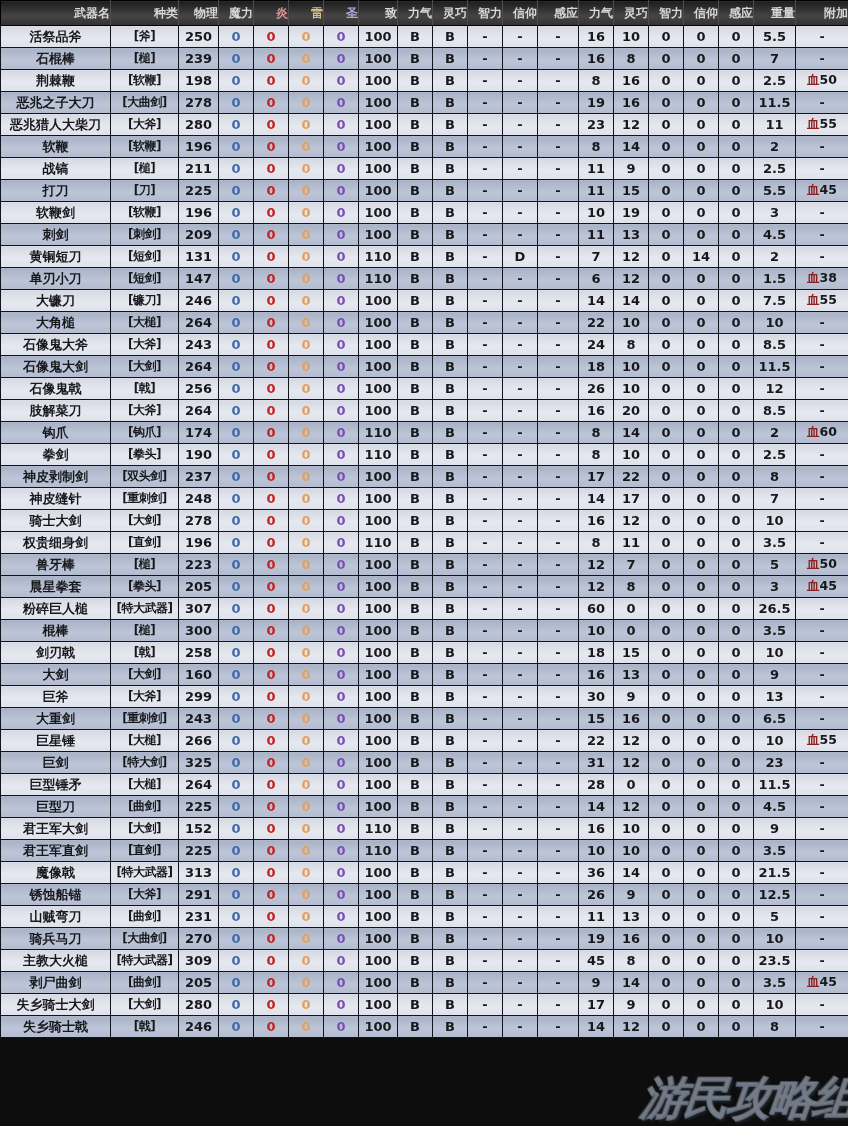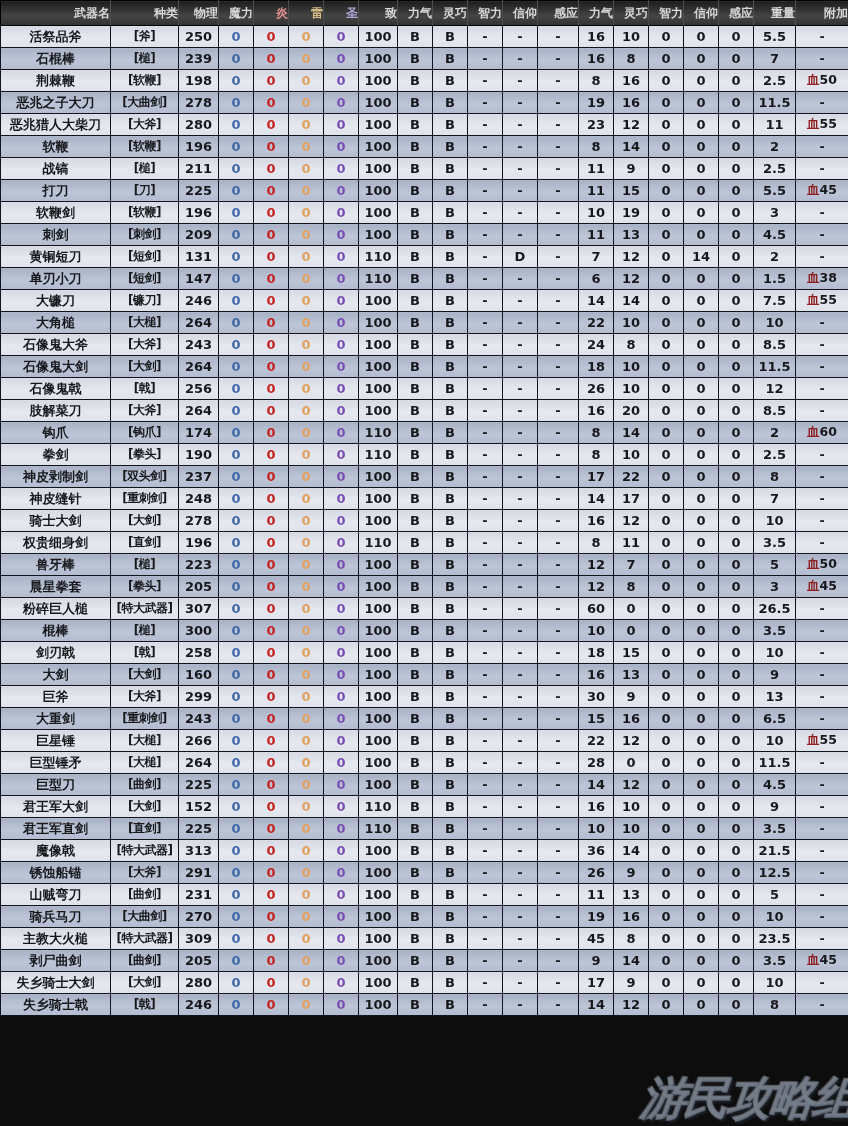--- a/index.html
+++ b/index.html
@@ -805,20 +805,42 @@
           <td class="col-scale">-</td>
           <td class="col-scale">-</td>
           <td class="col-req">22</td>
           <td class="col-req">12</td>
           <td class="col-req">0</td>
           <td class="col-req">0</td>
           <td class="col-req">0</td>
           <td class="col-num">10</td>
           <td class="col-extra"><span class="st-blood">血</span>55</td>
         </tr>
+        <tr class="r1">
+          <td class="col-name">巨剑</td>
+          <td class="col-cat">[特大剑]</td>
+          <td class="col-num">325</td>
+          <td class="col-magic">0</td>
+          <td class="col-fire">0</td>
+          <td class="col-lightning">0</td>
+          <td class="col-holy">0</td>
+          <td class="col-num">100</td>
+          <td class="col-scale">B</td>
+          <td class="col-scale">B</td>
+          <td class="col-scale">-</td>
+          <td class="col-scale">-</td>
+          <td class="col-scale">-</td>
+          <td class="col-req">31</td>
+          <td class="col-req">12</td>
+          <td class="col-req">0</td>
+          <td class="col-req">0</td>
+          <td class="col-req">0</td>
+          <td class="col-num">23</td>
+          <td class="col-extra">-</td>
+        </tr>
         <tr class="r0">
           <td class="col-name">巨型锤矛</td>
           <td class="col-cat">[大槌]</td>
           <td class="col-num">264</td>
           <td class="col-magic">0</td>
           <td class="col-fire">0</td>
           <td class="col-lightning">0</td>
           <td class="col-holy">0</td>
           <td class="col-num">100</td>
           <td class="col-scale">B</td>

